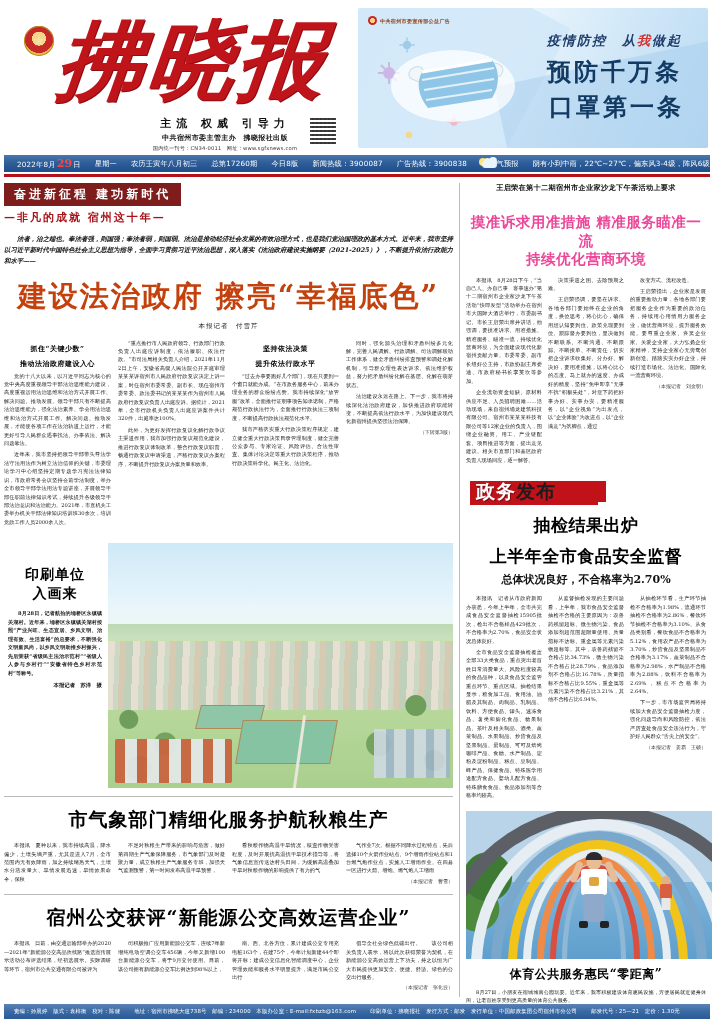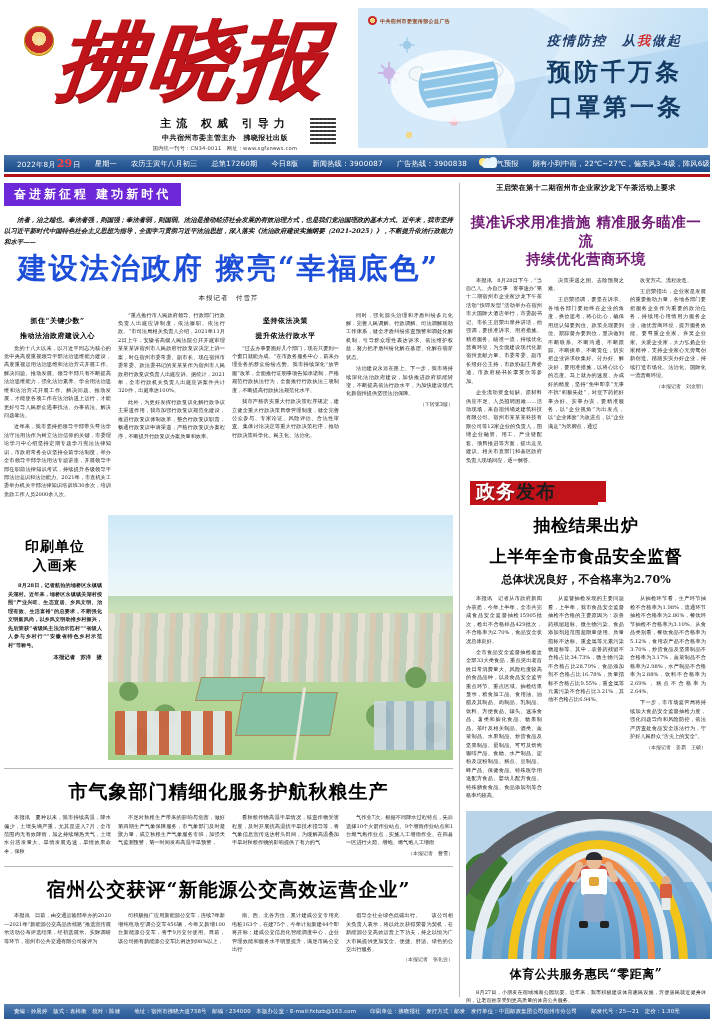--- a/index.html
+++ b/index.html
@@ -94,51 +94,51 @@
   .ib-weathericon .cloud::before{content:"";position:absolute;left:2px;top:-3px;width:7px;height:7px;border-radius:50%;background:#eaf4fb;}
   .ib-weathericon .cloud::after{content:"";position:absolute;left:7px;top:-4px;width:8px;height:8px;border-radius:50%;background:#eaf4fb;}
   .redrule{height:3px;margin:2px 4px 0 4px;background:#b3121a;}
 
   
   .content{display:flex;padding:6px 4px 0 4px;box-sizing:border-box;height:820px;}
   .col-left{width:456px;padding-right:6px;box-sizing:border-box;border-right:1px solid #bbb;}
   .col-right{width:246px;padding-left:6px;box-sizing:border-box;}
 
   
-  .kicker-band{display:inline-block;background:#6d28d9;color:#fff;font-weight:700;
+  .kicker-band{display:inline-block;background:#7f1d1d;color:#fff;font-weight:700;
     font-size:12px;letter-spacing:3px;padding:3px 10px;
     font-family:"DejaVu Serif","Liberation Serif",serif;}
   .kicker-sub{color:#a8131a;font-weight:700;font-size:11px;letter-spacing:2px;margin-top:4px;
     font-family:"DejaVu Serif","Liberation Serif",serif;}
 
   .lead{
     font-size:6.4px;line-height:1.75;text-align:justify;margin-top:9px;color:#111;
     font-family:"DejaVu Serif","Liberation Serif",serif;font-weight:700;font-style:italic;
     text-indent:13px;
   }
   .h1-main{
-    text-align:center;font-size:29px;font-weight:700;letter-spacing:2px;
-    font-family:"DejaVu Serif","Liberation Serif",serif;color:#1d4ed8;
+    text-align:center;margin-top:9px;font-size:29px;font-weight:700;letter-spacing:2px;
+    font-family:"DejaVu Serif","Liberation Serif",serif;color:#c2410c;
   }
   .byline{text-align:center;font-size:6.5px;margin-top:5px;color:#222;letter-spacing:1px;
     font-family:"DejaVu Serif","Liberation Serif",serif;}
 
   .cols4{display:flex;gap:7px;margin-top:8px;}
   .cols4 .c{flex:1;}
   .para{font-size:5.2px;line-height:1.62;text-align:justify;color:#1a1a1a;margin:0 0 3px 0;
     text-indent:10px;font-family:"DejaVu Serif","Liberation Serif",serif;}
   .subhead{font-size:7px;font-weight:700;text-align:center;margin:5px 0 3px 0;color:#000;
     font-family:"DejaVu Serif","Liberation Serif",serif;letter-spacing:.5px;}
   .jump{font-size:5px;text-align:right;color:#333;margin-top:2px;}
 
   
   .r-kicker{font-size:7.2px;text-align:center;letter-spacing:.3px;color:#111;margin-bottom:20px;
     font-family:"DejaVu Serif","Liberation Serif",serif;font-weight:700;}
   .r-h1{font-size:14.5px;font-weight:700;text-align:center;letter-spacing:.5px;line-height:1.28;
-    font-family:"DejaVu Serif","Liberation Serif",serif;color:#701a75;}
+    font-family:"DejaVu Serif","Liberation Serif",serif;color:#ec4899;}
   .r-cols{display:flex;gap:6px;margin-top:7px;}
   .r-cols .c{flex:1;}
   .sig{font-size:5px;text-align:right;color:#333;margin-top:3px;}
 
   
   .gov-badge{position:relative;width:136px;height:28px;margin:10px 0 0 4px;}
   .gov-badge .blk{position:absolute;left:0;top:4px;width:136px;height:21px;background:#c1121a;}
   .gov-badge .txt{position:absolute;left:6px;top:2px;font-size:19px;font-weight:700;color:#fff;
     letter-spacing:1px;font-family:"DejaVu Serif","Liberation Serif",serif;
     text-shadow:1px 1px 0 #7d0a0f;}
@@ -321,20 +321,21 @@
     <div class="ib-seg">天气预报</div>
     <div class="ib-seg">阴有小到中雨，22℃~27℃，偏东风3-4级，阵风6级。</div>
   </div>
   <div class="redrule"></div>
 
   <div class="content">
 
     <div class="col-left">
 
       <div class="kicker-band">奋进新征程  建功新时代</div>
+      <div class="kicker-sub">—非凡的成就  宿州这十年—</div>
 
       <div class="lead">法者，治之端也。奉法者强，则国强；奉法者弱，则国弱。法治是推动经济社会发展的有效治理方式，也是我们党治国理政的基本方式。近年来，我市坚持以习近平新时代中国特色社会主义思想为指导，全面学习贯彻习近平法治思想，深入落实《法治政府建设实施纲要（2021-2025）》，不断提升依法行政能力和水平——</div>
       <div class="h1-main">建设法治政府  擦亮“幸福底色”</div>
       <div class="byline">本报记者　付雪芹</div>
 
       <div class="cols4">
         <div class="c">
           <div class="subhead">抓住“关键少数”</div>
           <div class="subhead">推动法治政府建设入心</div>
           <p class="para">党的十八大以来，以习近平同志为核心的党中央高度重视领导干部法治思维能力建设，高度重视运用法治思维和法治方式开展工作、解决问题、推动发展。领导干部只有不断提高法治思维能力，强化法治素养、学会用法治思维和法治方式开展工作、解决问题、推动发展，才能使各项工作在法治轨道上运行，才能更好引导人民群众遇事找法、办事依法、解决问题靠法。</p>

